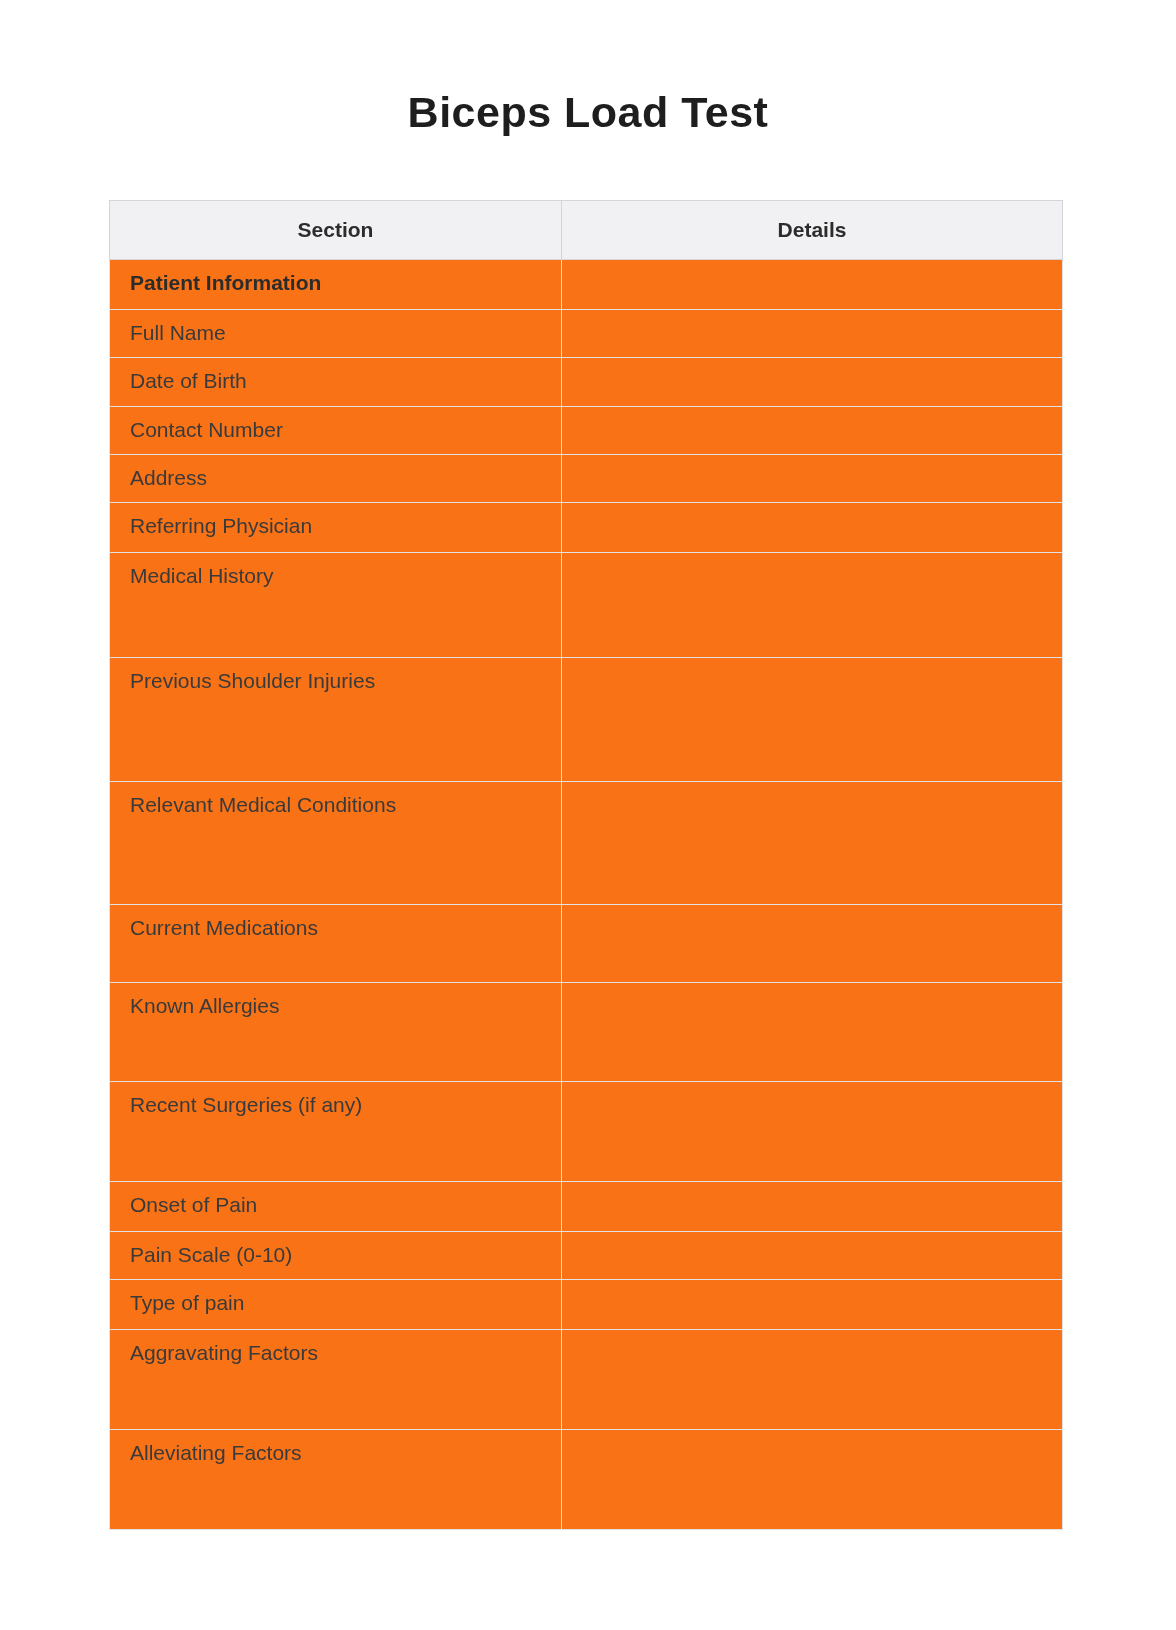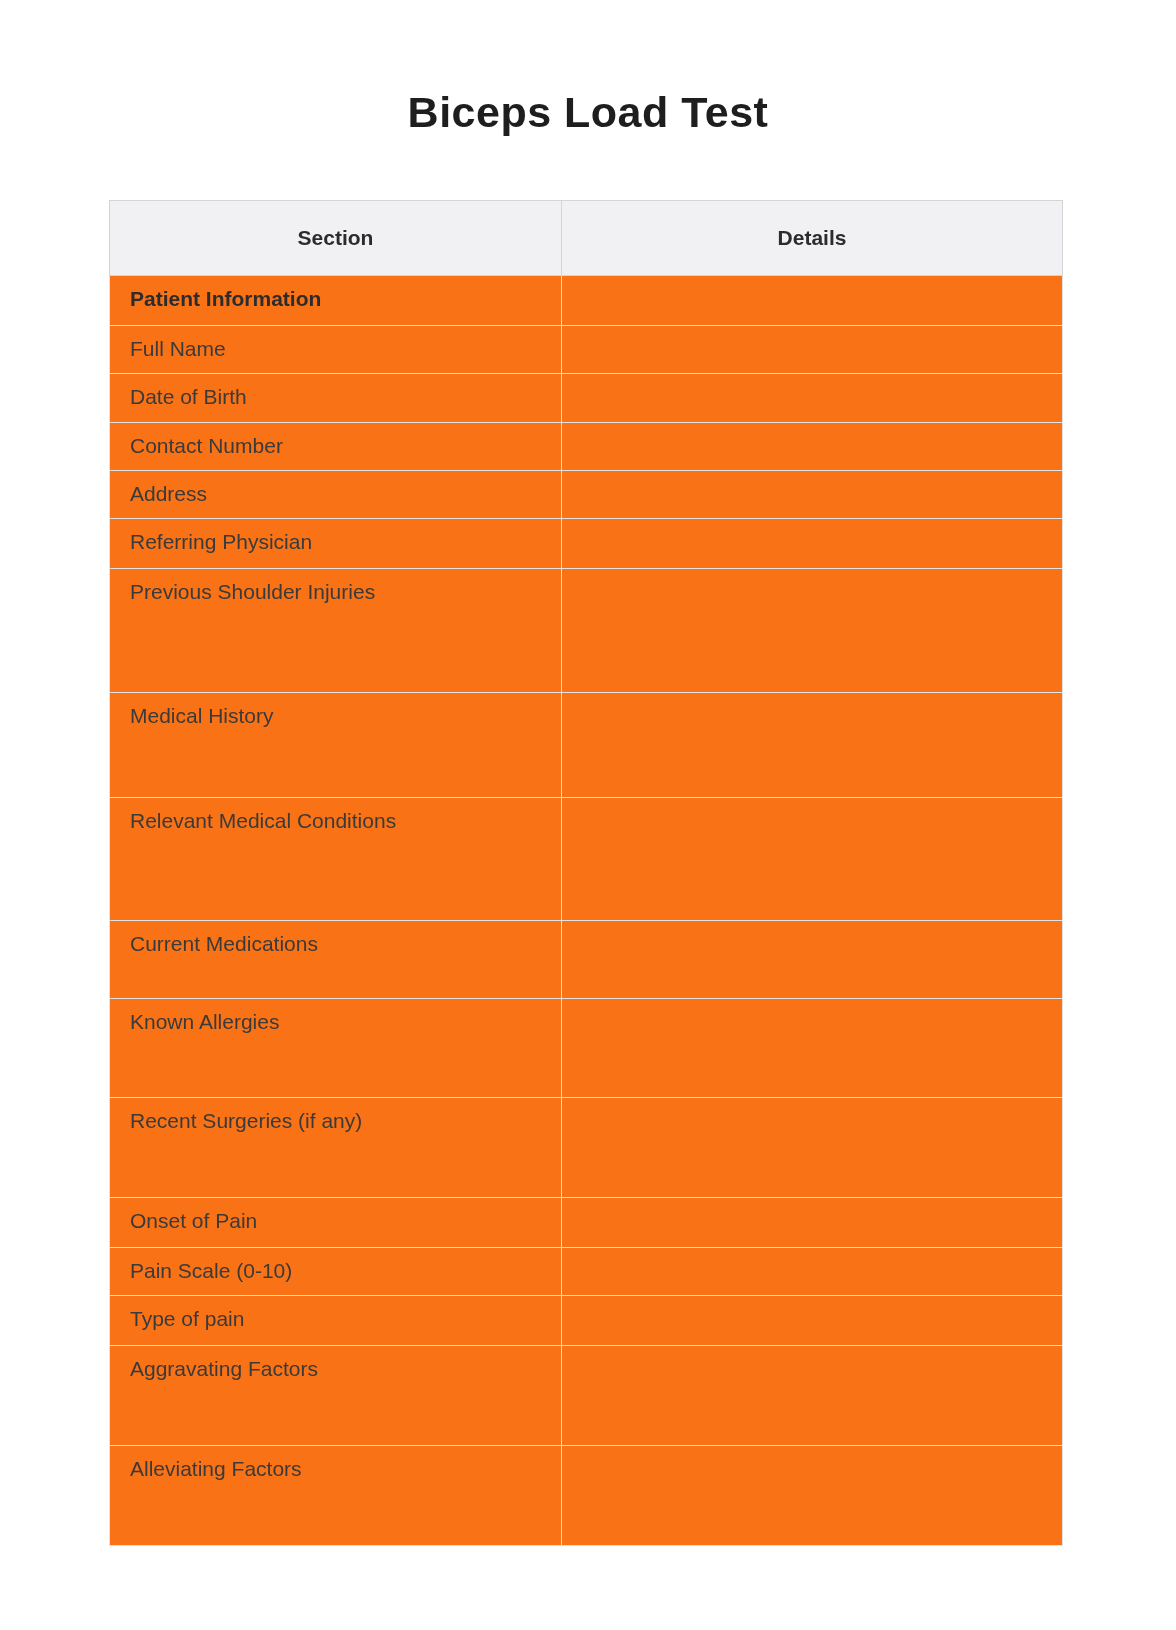--- a/index.html
+++ b/index.html
@@ -47,21 +47,21 @@
     border:1px solid var(--outer-border);
   }
   table.form-table th{
     height:50px;
     background:var(--header-bg);
     font-size:21px;
     font-weight:bold;
     color:var(--bold-text);
     text-align:center;
     vertical-align:middle;
-    padding:12px;
+    padding:4px;
   }
   table.form-table td{
     border:1px solid var(--row-border);
     vertical-align:top;
     padding:10px 18px 0 20px;
     font-size:21px;
     line-height:26px;
     color:var(--body-text);
     background:#f97316;
     overflow:hidden;
@@ -108,26 +108,26 @@
     <td class="details-cell"></td>
   </tr>
         <tr class="field" style="height: 48px;">
     <td class="section-cell">Address</td>
     <td class="details-cell"></td>
   </tr>
         <tr class="field" style="height: 50px;">
     <td class="section-cell">Referring Physician</td>
     <td class="details-cell"></td>
   </tr>
+        <tr class="field" style="height: 105px;">
+    <td class="section-cell">Medical History</td>
+    <td class="details-cell"></td>
+  </tr>
         <tr class="field" style="height: 124px;">
     <td class="section-cell">Previous Shoulder Injuries</td>
-    <td class="details-cell"></td>
-  </tr>
-        <tr class="field" style="height: 105px;">
-    <td class="section-cell">Medical History</td>
     <td class="details-cell"></td>
   </tr>
         <tr class="field" style="height: 123px;">
     <td class="section-cell">Relevant Medical Conditions</td>
     <td class="details-cell"></td>
   </tr>
         <tr class="field" style="height: 78px;">
     <td class="section-cell">Current Medications</td>
     <td class="details-cell"></td>
   </tr>

